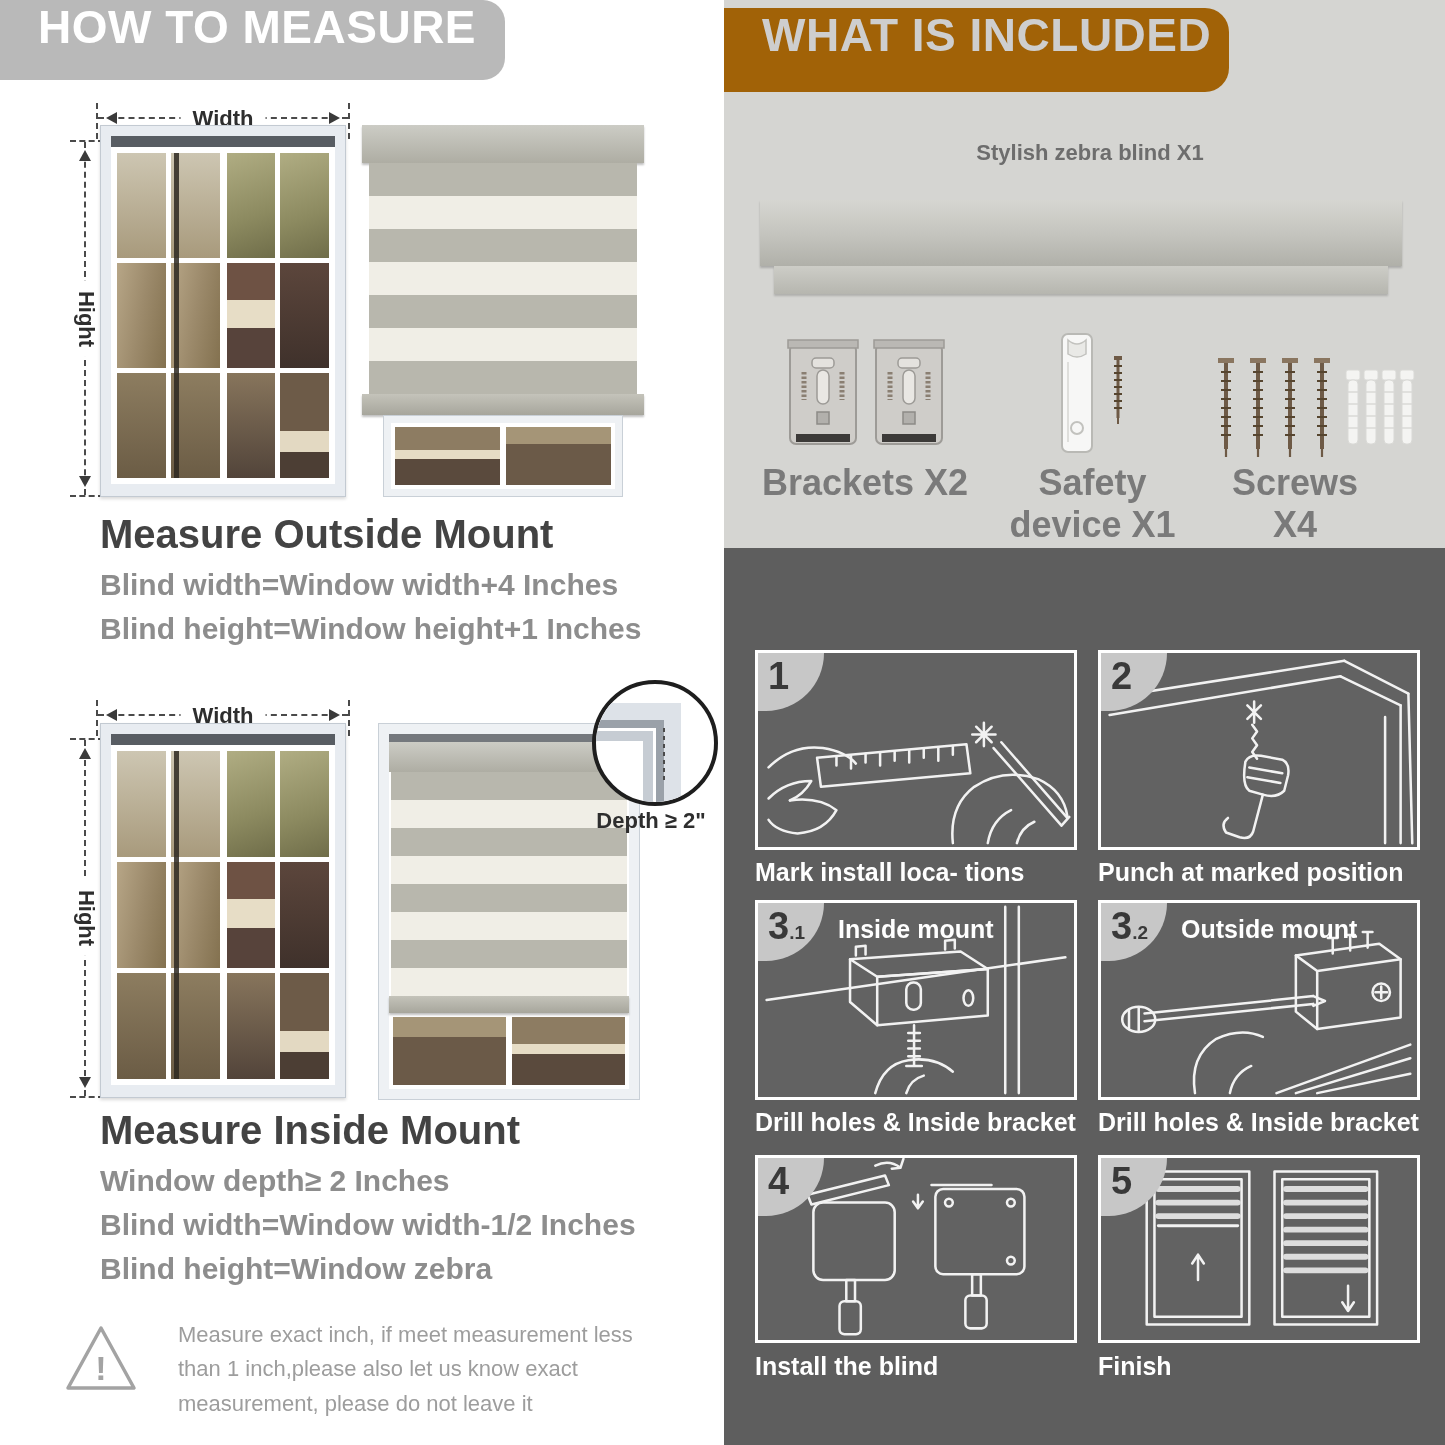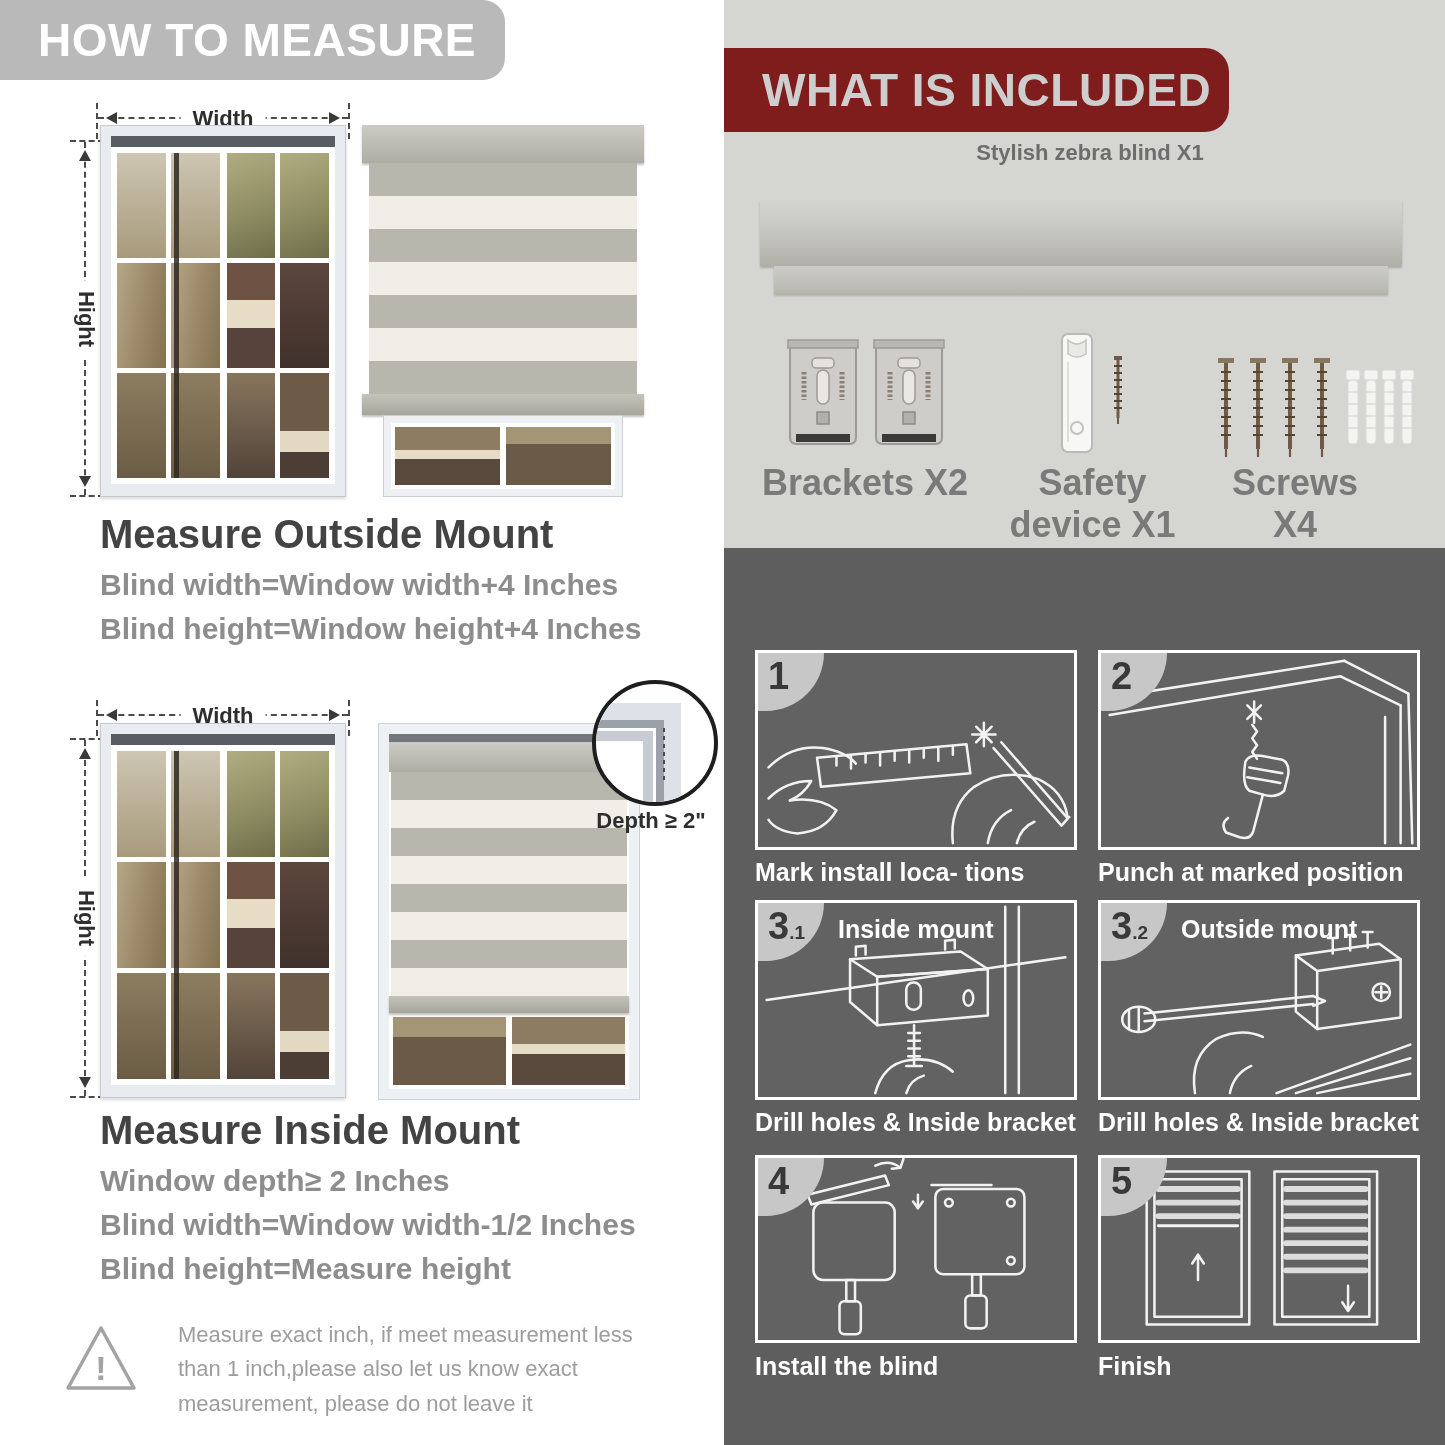--- a/index.html
+++ b/index.html
@@ -2,25 +2,25 @@
 <html><head>
 <meta charset="utf-8">
 <style>
   * { margin:0; padding:0; box-sizing:border-box; }
   html,body { background:#ffffff; }
   body { width:1445px; height:1445px; position:relative; overflow:hidden;
          font-family:"Liberation Sans","DejaVu Sans",sans-serif; }
   #canvas { position:absolute; left:0; top:0; width:1445px; height:1445px; background:#ffffff; }
 
   
-  .banner { position:absolute; display:flex; align-items:center; font-weight:800; letter-spacing:.5px; }
+  .banner { position:absolute; display:flex; font-weight:800; letter-spacing:.5px; }
   .banner-gray  { left:0;   top:10;  width:505px; height:80px; background:#b9b9b9; border-radius:0 22px 22px 0;
                   color:#ffffff; font-size:46px; padding-left:38px; }
-  .banner-incl  { left:724px; top:8px; width:505px; height:84px; background:#7f1d1d; border-radius:0 24px 24px 0;
-                  color:#cecece; font-size:46px; padding-left:38px;margin-top:40px; }
+  .banner-incl  { left:724px; top:8px; width:505px; height:84px; background:#a16207; border-radius:0 24px 24px 0;
+                  color:#cecece; font-size:46px; padding-left:38px; }
   .banner-mount { left:724px; top:558px; width:590px; height:74px; background:#ffffff; border-radius:0 24px 24px 0;
                   color:#3e3e3e; font-size:40px; padding-left:34px; }
 
   
   .sec-title { position:absolute; font-size:40px; font-weight:800; color:#434343; }
   .sec-rule  { position:absolute; font-size:30px; font-weight:600; color:#8d8d8d; }
 
   
   .window { position:absolute; background:#e8ecf1; border:1px solid #c3cad2; box-shadow:0 2px 3px rgba(0,0,0,.15); }
   .window .inner { position:absolute; left:10px; right:10px; top:10px; bottom:12px; background:#fff; }
@@ -156,21 +156,21 @@
     <div style="position:absolute; left:21px; top:290px; width:240px; height:82px; background:#eef1f4; border:1px solid #c9d0d7; padding:7px;">
       <div style="position:relative; width:100%; height:100%; background:#fff; display:flex; gap:6px; padding:4px;">
         <div class="mini-pane" style="flex:1;"></div>
         <div class="mini-pane alt" style="flex:1;"></div>
       </div>
     </div>
   </div>
 
   <div class="sec-title" style="left:100px; top:512px;">Measure Outside Mount</div>
   <div class="sec-rule" style="left:100px; top:568px;">Blind width=Window width+4 Inches</div>
-  <div class="sec-rule" style="left:100px; top:612px;">Blind height=Window height+4 Inches</div>
+  <div class="sec-rule" style="left:100px; top:612px;">Blind height=Window height+1 Inches</div>
 
   <div class="mline-h" style="left:96px; top:700px; width:254px;">
     <i class="tick l"></i>
       <i class="tick r"></i>
     <div class="line"></div>
     <i class="arr l"></i>
       <i class="arr r"></i>
     <span class="mlabel">Width</span>
   </div>
 
@@ -226,21 +226,21 @@
       <path d="M-6 40 L64 40 L64 124" stroke="#9aa1a9" stroke-width="8" fill="none"></path>
       <path d="M-6 52 L52 52 L52 124" stroke="#c6ccd3" stroke-width="10" fill="none"></path>
       <path d="M68 44 v56" stroke="#4a4a4a" stroke-width="2" stroke-dasharray="4 4" fill="none"></path>
     </svg>
   </div>
   <div class="depth-label">Depth ≥ 2"</div>
 
   <div class="sec-title" style="left:100px; top:1108px;">Measure Inside Mount</div>
   <div class="sec-rule" style="left:100px; top:1164px;">Window depth≥ 2 Inches</div>
   <div class="sec-rule" style="left:100px; top:1208px;">Blind width=Window width-1/2 Inches</div>
-  <div class="sec-rule" style="left:100px; top:1252px;">Blind height=Measure height</div>
+  <div class="sec-rule" style="left:100px; top:1252px;">Blind height=Window zebra</div>
 
   <svg style="position:absolute; left:62px; top:1322px;" width="78" height="74" viewBox="0 0 78 74">
     <path d="M39 6 L72 66 L6 66 Z" fill="none" stroke="#a3a3a3" stroke-width="3.5" stroke-linejoin="round"></path>
     <text x="39" y="58" text-anchor="middle" font-size="34" font-weight="700" fill="#a3a3a3" font-family="Liberation Sans, sans-serif">!</text>
   </svg>
   <div class="warn-text">Measure exact inch, if meet measurement less than 1 inch,please also let us know exact measurement, please do not leave it</div>
 
   <div class="panel-light"></div>
 
   <div class="banner banner-incl">

